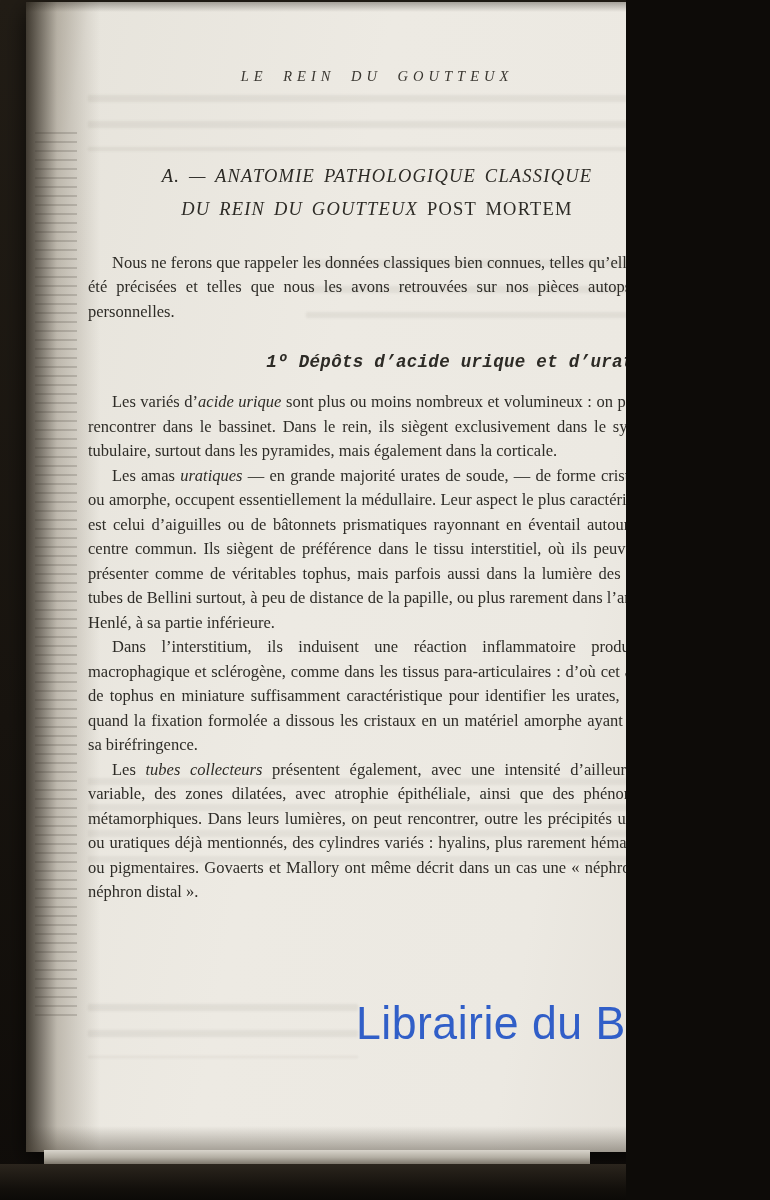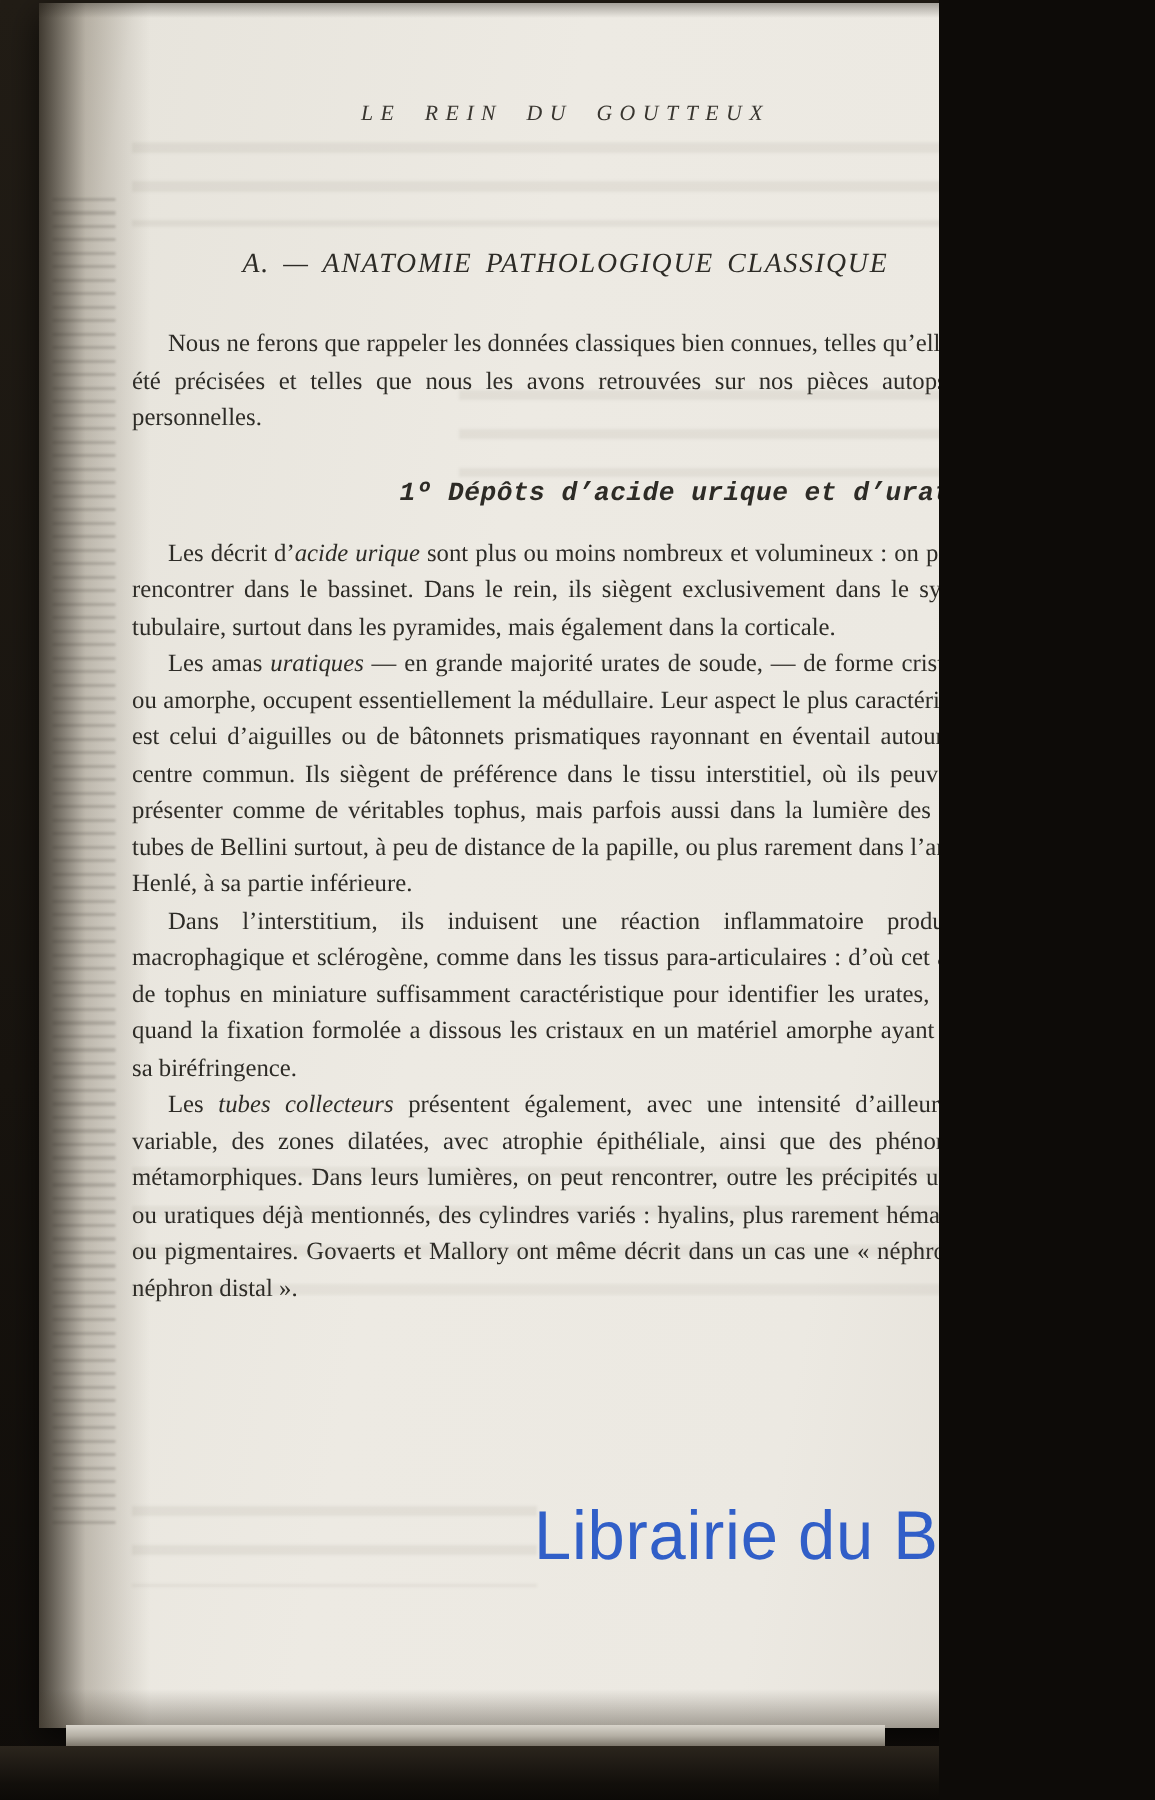--- a/index.html
+++ b/index.html
@@ -68,27 +68,28 @@
     <div class="bottom-page-shade"></div>
 
     <div class="content">
       <div class="running-head">
         <span class="rh-title">LE REIN DU GOUTTEUX</span>
         <span class="rh-num">159</span>
       </div>
 
       <h1 class="doc-title">
         <span>A. — ANATOMIE PATHOLOGIQUE CLASSIQUE</span><br>
+        <span><span>DU REIN DU GOUTTEUX </span><i>POST MORTEM</i><span></span></span>
       </h1>
 
       <p class="body-par"><span>Nous ne ferons que rappeler les données classiques bien connues, telles qu’elles ont été précisées et telles que nous les avons retrouvées sur nos pièces autopsiques personnelles.</span></p>
 
       <h2 class="sec-head"><span>1º Dépôts d’acide urique et d’urates.</span></h2>
 
-      <p class="body-par"><span>Les décrit d’</span><i>acide urique</i><span> sont plus ou moins nombreux et volumineux : on peut en rencontrer dans le bassinet. Dans le rein, ils siègent exclusivement dans le système tubulaire, surtout dans les pyramides, mais également dans la corticale.</span></p>
+      <p class="body-par"><span>Les variés d’</span><i>acide urique</i><span> sont plus ou moins nombreux et volumineux : on peut en rencontrer dans le bassinet. Dans le rein, ils siègent exclusivement dans le système tubulaire, surtout dans les pyramides, mais également dans la corticale.</span></p>
       <p class="body-par"><span>Les amas </span><i>uratiques</i><span> — en grande majorité urates de soude, — de forme cristalline ou amorphe, occupent essentiellement la médullaire. Leur aspect le plus caractéristique est celui d’aiguilles ou de bâtonnets prismatiques rayonnant en éventail autour d’un centre commun. Ils siègent de préférence dans le tissu interstitiel, où ils peuvent se présenter comme de véritables tophus, mais parfois aussi dans la lumière des tubes, tubes de Bellini surtout, à peu de distance de la papille, ou plus rarement dans l’anse de Henlé, à sa partie inférieure.</span></p>
       <p class="body-par"><span>Dans l’interstitium, ils induisent une réaction inflammatoire productive, macrophagique et sclérogène, comme dans les tissus para-articulaires : d’où cet aspect de tophus en miniature suffisamment caractéristique pour identifier les urates, même quand la fixation formolée a dissous les cristaux en un matériel amorphe ayant perdu sa biréfringence.</span></p>
 
 
       <p class="body-par"><span>Les </span><i>tubes collecteurs</i><span> présentent également, avec une intensité d’ailleurs très variable, des zones dilatées, avec atrophie épithéliale, ainsi que des phénomènes métamorphiques. Dans leurs lumières, on peut rencontrer, outre les précipités uriques ou uratiques déjà mentionnés, des cylindres variés : hyalins, plus rarement hématiques ou pigmentaires. Govaerts et Mallory ont même décrit dans un cas une « néphrose du néphron distal ».</span></p>
     </div>
 
     <div class="watermark">Librairie du Bassin</div>
   </div>
 

